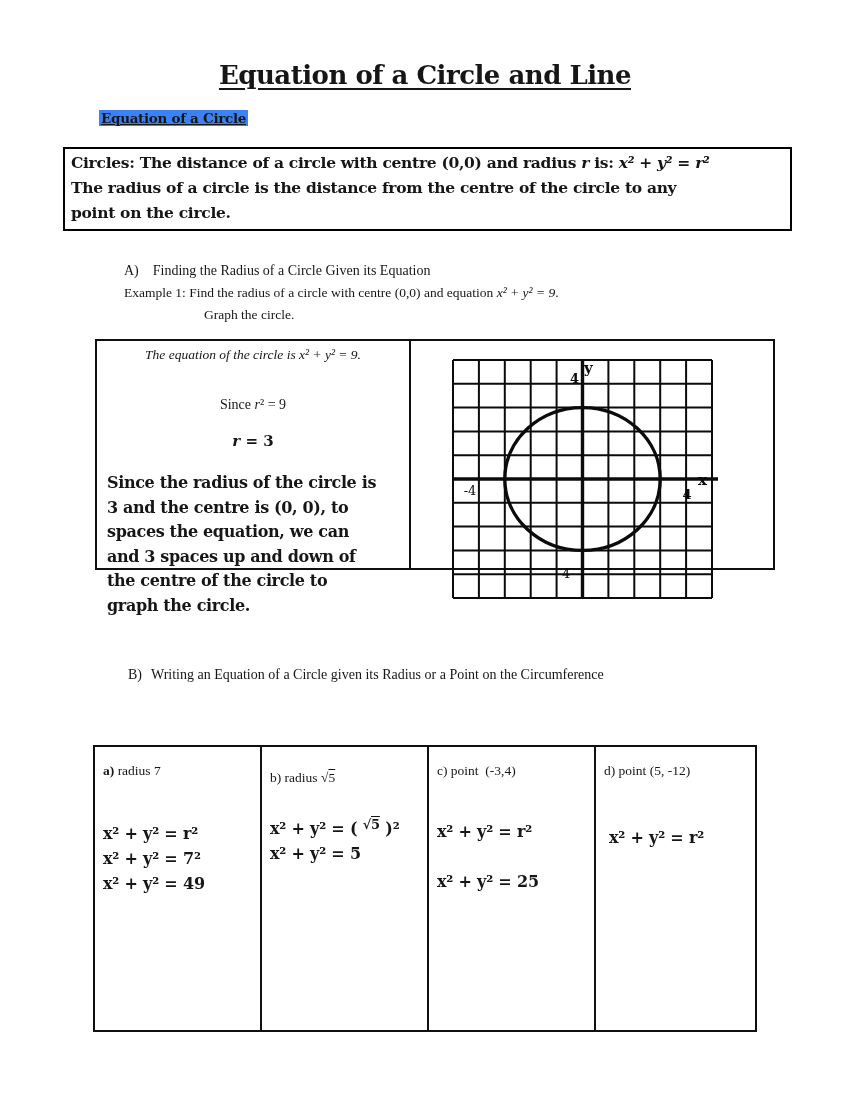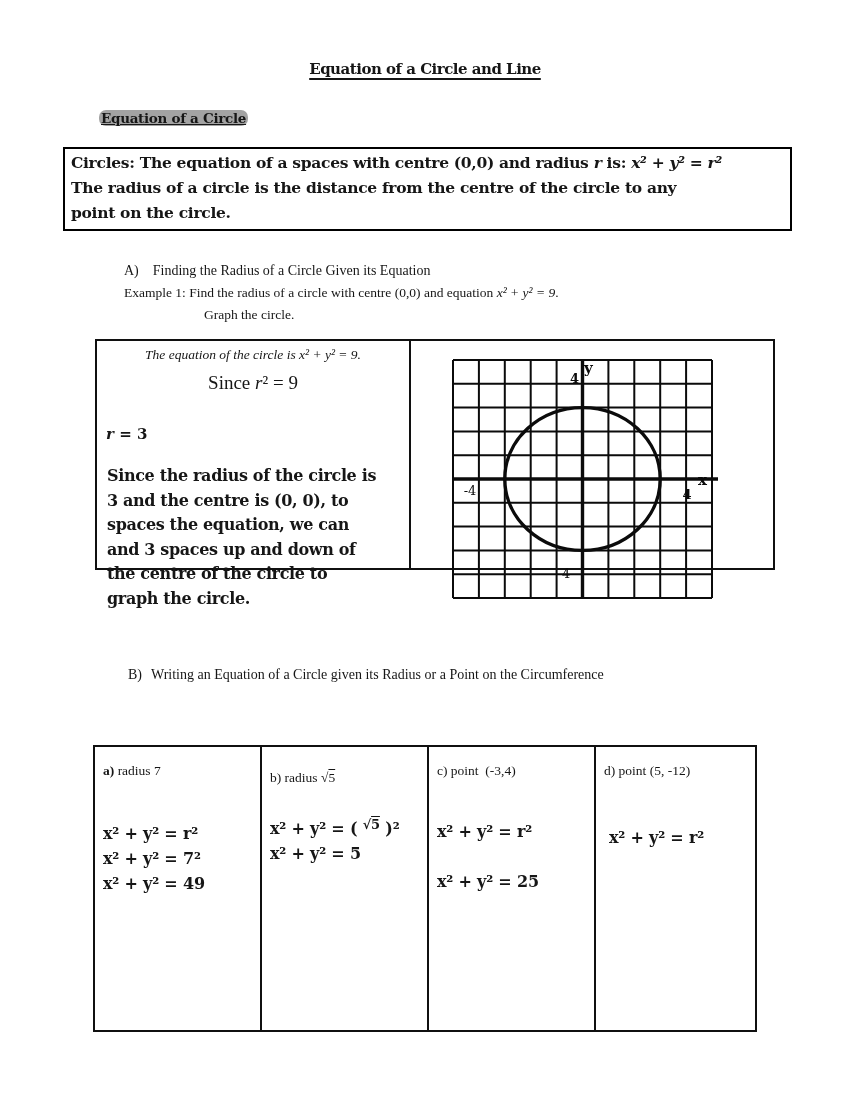--- a/index.html
+++ b/index.html
@@ -7,32 +7,31 @@
   .page {
     position:relative; width:850px; height:1100px; background:#fff;
     font-family:"Liberation Serif", serif; color:#161616; overflow:hidden;
   }
   .ital { font-style:italic; }
   .bold { font-weight:bold; }
 
   
   .doc-title {
     position:absolute; top:60px; left:0; width:100%; text-align:center;
-    font-family:"DejaVu Serif", serif; font-weight:bold; font-size:15px;
+    font-family:"DejaVu Serif", serif; font-weight:bold; font-size:26px;
     letter-spacing:-0.5px; text-decoration:underline;
     text-decoration-thickness:2px; text-underline-offset:4px;
   }
 
   
   .hl-heading {
-    position:absolute; left:99px; top:110px; background:#a3a3a3;
+    position:absolute; left:99px; top:110px; background:#3b82f6;
     font-family:"DejaVu Serif", serif; font-weight:bold; font-size:13.5px;
     letter-spacing:-0.3px; text-decoration:underline; padding:0 2px;
     display:inline-block;
-    border-radius:7px;
   }
 
   
   .info-box {
     position:absolute; left:63px; top:147px; width:729px;
     border:2px solid #000; padding:1px 6px 4px 6px;
     font-family:"DejaVu Serif", serif; font-weight:bold; font-size:15.5px;
     line-height:25px; letter-spacing:-0.3px;
   }
   .info-box .bline { white-space:nowrap; }
@@ -43,22 +42,22 @@
 
   
   .table1 {
     position:absolute; left:95px; top:339px; width:680px; height:231px;
     border:2px solid #101010; display:flex;
   }
   .t1-left {
     width:314px; border-right:2px solid #101010; padding:4px 9px;
   }
   .t1-italic { font-style:italic; font-size:13.5px; text-align:center; margin-top:2px; }
-  .t1-since  { font-size:19px; text-align:center; margin-top:9px; }
-  .t1-r3     { font-family:"DejaVu Serif", serif; font-weight:bold; font-size:15px; text-align:left; margin-top:31px; }
+  .t1-since  { font-size:14px; text-align:center; margin-top:34px; }
+  .t1-r3     { font-family:"DejaVu Serif", serif; font-weight:bold; font-size:15px; text-align:center; margin-top:19px; }
   .t1-para   {
     margin-top:21px; margin-left:1px;
     font-family:"DejaVu Serif", serif; font-weight:bold; font-size:16px;
     line-height:24.5px; letter-spacing:-0.35px; white-space:nowrap;
   }
   .t1-right { flex:1; position:relative; }
   .graph-svg { position:absolute; left:31px; top:12px; }
 
   
   .table2 {
@@ -87,21 +86,21 @@
 </head>
 <body>
 
 <div class="page">
 
   <div class="doc-title">Equation of a Circle and Line</div>
 
   <div class="hl-heading">Equation of a Circle</div>
 
   <div class="info-box">
-    <div class="bline"><span>Circles: The equation of a spaces with centre (0,0) and radius </span><span class="ital">r</span><span> is: </span><span class="ital">x² + y² = r²</span></div>
+    <div class="bline"><span>Circles: The distance of a circle with centre (0,0) and radius </span><span class="ital">r</span><span> is: </span><span class="ital">x² + y² = r²</span></div>
     <div class="bline">The radius of a circle is the distance from the centre of the circle to any</div>
     <div class="bline">point on the circle.</div>
   </div>
 
   <div class="plain-line" style="left:124px; top:263px;"><span>A)</span><span class="lbl-gap-a"></span><span>Finding the Radius of a Circle Given its Equation</span></div>
 
   <div class="plain-line" style="left:124px; top:285px; font-size:13.5px;"><span>Example 1: Find the radius of a circle with centre (0,0) and equation </span><span class="ital">x² + y² = 9</span><span>.</span></div>
   <div class="plain-line" style="left:204px; top:307px; font-size:13.5px;">Graph the circle.</div>
 
   <div class="table1">

